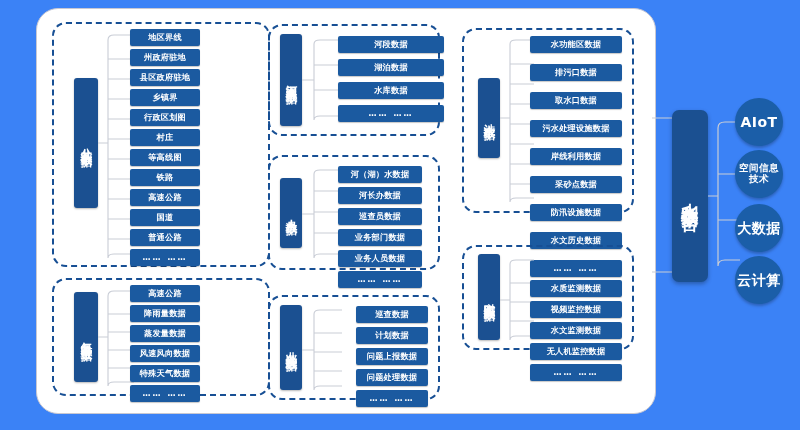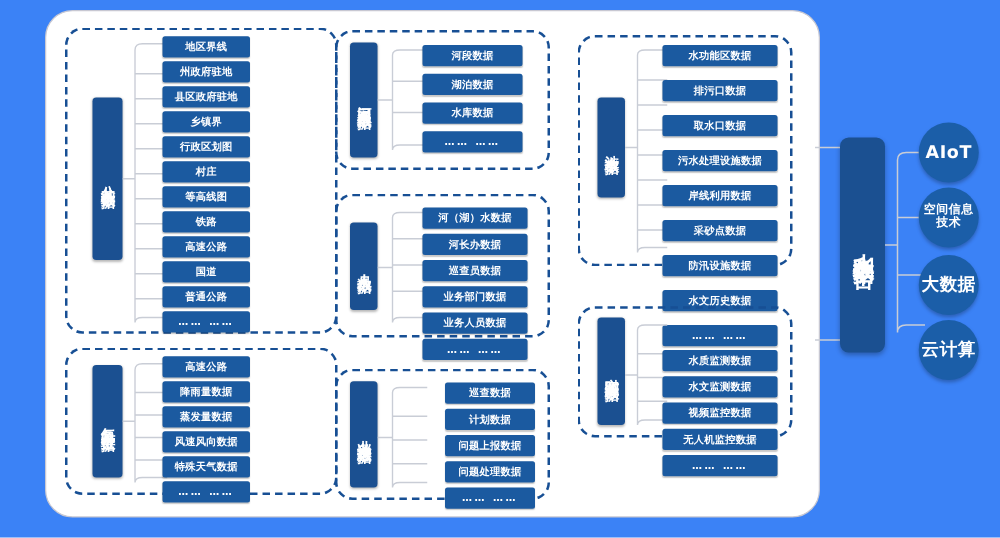--- a/index.html
+++ b/index.html
@@ -99,21 +99,21 @@
 
   <div class="group" style="left:268px;top:24px;width:172px;height:112px;"></div>
 
   <div class="cat" style="left:280px;top:34px;width:22px;height:92px;">河网水系数据</div>
 
   <svg class="bracket" style="left:302px;top:36px;width:40px;height:88px;" viewBox="0 0 40 88">
     <path d="M0,44 H12 M12,8 Q12,4 18,4 H40 M12,84 Q12,80 18,80 H40 M12,8 V84
              M12,29 H40 M12,54 H40"></path>
   </svg>
 
-  <div class="items" style="left:338px;top:36px;width:80px;gap:6px;">
+  <div class="items" style="left:338px;top:36px;width:106px;gap:6px;">
     <div class="item">河段数据</div>
     <div class="item">湖泊数据</div>
     <div class="item">水库数据</div>
     <div class="item dots">…… ……</div>
   </div>
 
   <div class="group" style="left:268px;top:155px;width:172px;height:115px;"></div>
 
   <div class="cat" style="left:280px;top:178px;width:22px;height:70px;">人员数据</div>
 
@@ -173,22 +173,22 @@
 
   <div class="cat" style="left:478px;top:254px;width:22px;height:86px;">实时监测数据</div>
 
   <svg class="bracket" style="left:500px;top:256px;width:34px;height:88px;" viewBox="0 0 34 88">
     <path d="M0,44 H10 M10,8 Q10,4 16,4 H34 M10,84 Q10,80 16,80 H34 M10,8 V84
              M10,27 H34 M10,46 H34 M10,65 H34"></path>
   </svg>
 
   <div class="items" style="left:530px;top:256px;width:92px;gap:4px;margin-top:24px;">
     <div class="item">水质监测数据</div>
+    <div class="item">视频监控数据</div>
     <div class="item">水文监测数据</div>
-    <div class="item">视频监控数据</div>
     <div class="item">无人机监控数据</div>
     <div class="item dots">…… ……</div>
   </div>
 
   <svg class="conn" style="left:652px;top:110px;width:24px;height:170px;" viewBox="0 0 24 170">
     <path d="M0,8 H24 M0,162 H24"></path>
   </svg>
 
   <div class="platform" style="left:672px;top:110px;width:36px;height:172px;">水利大数据平台</div>
 

